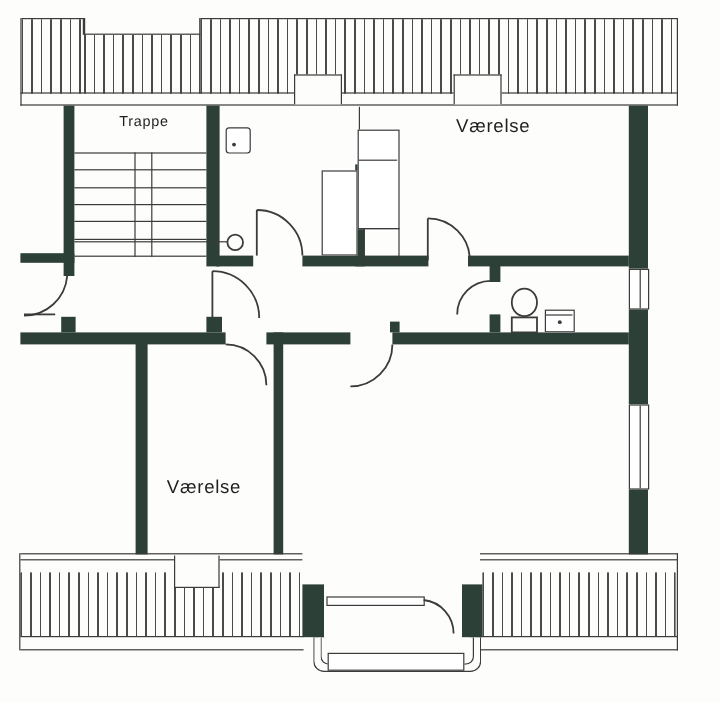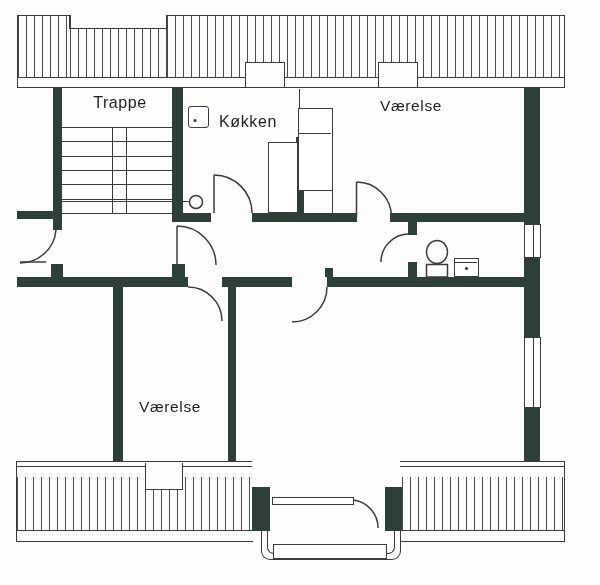--- a/index.html
+++ b/index.html
@@ -14,21 +14,21 @@
   .l{position:absolute;background:var(--line);}        
   .hatch{
     position:absolute;
     background:repeating-linear-gradient(to right, var(--hatch) 0 1.4px, transparent 1.4px 8px);
     border-top:1.6px solid var(--line);
   }
   .notch{position:absolute;background:var(--paper);border:1.2px solid var(--line);}
   .win{position:absolute;background:#fff;border:1.2px solid var(--line);}
   .furn{position:absolute;background:transparent;border:1.3px solid var(--line);}
   .lbl{
-    position:absolute;color:var(--text);font-size:16px;font-weight:500;
+    position:absolute;color:var(--text);font-size:12px;font-weight:500;
     letter-spacing:0.6px;text-align:center;white-space:nowrap;
   }
   svg.overlay{position:absolute;left:0;top:0;}
   .thin{stroke:var(--line);stroke-width:1.5;fill:none;}
 </style>
 </head>
 <body>
 
 <div id="plan">
 
@@ -160,17 +160,16 @@
     <g>
       <ellipse class="thin" cx="437" cy="252" rx="10.5" ry="11.5" fill="#fff"></ellipse>
       <rect class="thin" x="426.5" y="264.5" width="21" height="12.5" fill="#fff"></rect>
     </g>
 
     <circle cx="195" cy="120.5" r="1.6" fill="var(--line)"></circle>
     <circle cx="466.5" cy="268.5" r="1.6" fill="var(--line)"></circle>
   </svg>
 
   <div class="lbl" style="left:80px;top:94px;width:80px;">Trappe</div>
-  <div class="lbl" style="left:208px;top:113px;width:80px;">Køkken</div>
   <div class="lbl" style="left:371px;top:97px;width:80px;font-size:15.5px;">Værelse</div>
   <div class="lbl" style="left:130px;top:398px;width:80px;font-size:15.5px;">Værelse</div>
 
 </div>
 
 </body></html>

